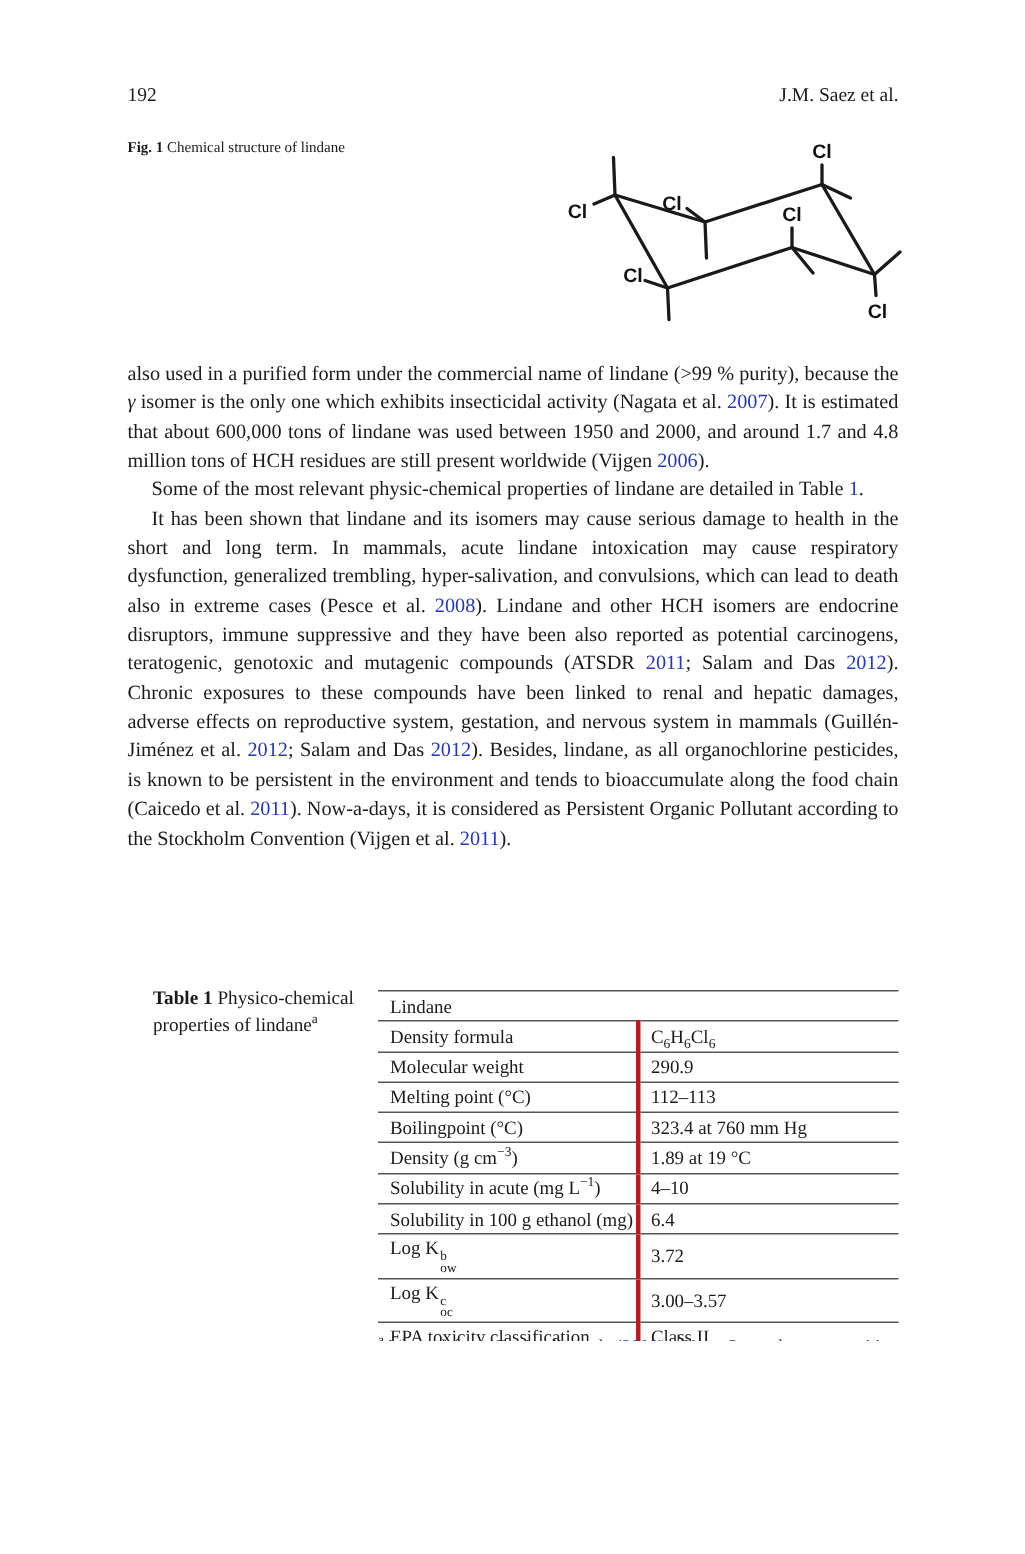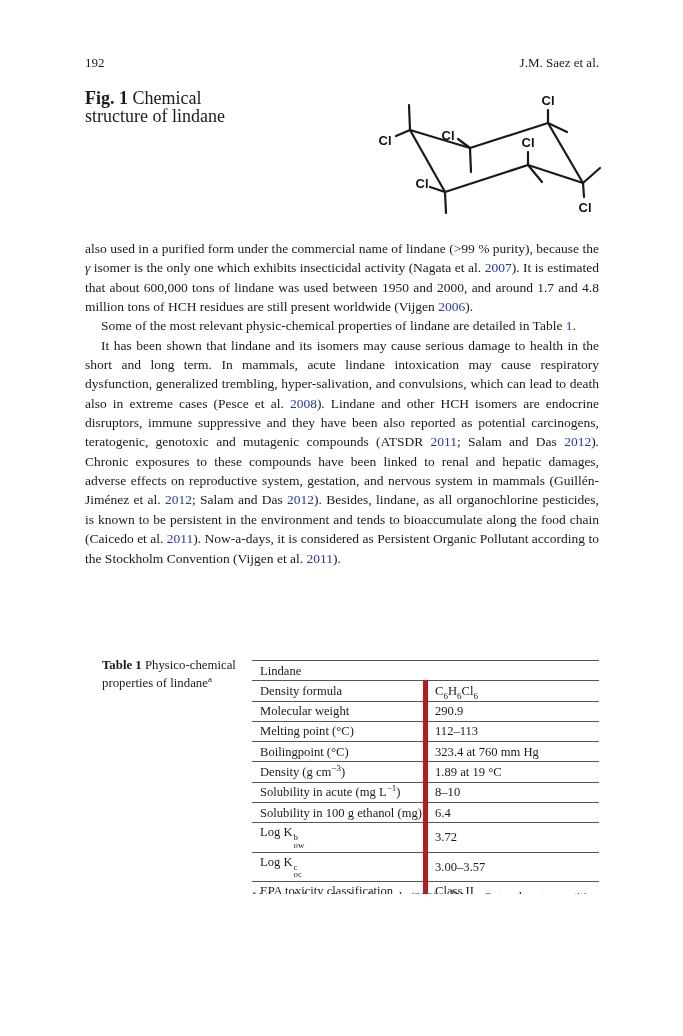--- a/index.html
+++ b/index.html
@@ -2,42 +2,42 @@
 <html style="--link: #2236c4;"><head>
 <meta charset="utf-8">
 <style>
   html,body{margin:0;padding:0;background:#ffffff;}
   .page{
     position:relative;width:683px;height:894px;background:#ffffff;
     font-family:"Liberation Serif",serif;color:#1a1a1a;overflow:hidden;
   }
   .hdr-num{position:absolute;left:85px;top:55px;font-size:13px;}
   .hdr-name{position:absolute;right:84px;top:55px;font-size:13px;}
-  .figcap{position:absolute;left:85px;top:90px;width:178px;font-size:18px;line-height:17.5px;}
+  .figcap{position:absolute;left:85px;top:90px;width:178px;font-size:10px;line-height:17.5px;}
   .bold{font-weight:bold;}
   .ital{font-style:italic;}
   .molecule{position:absolute;left:370px;top:86px;}
   .cl-text text{font-family:"Liberation Sans",sans-serif;font-weight:bold;font-size:13px;fill:#111;text-anchor:middle;}
   .bodytext{position:absolute;left:85px;top:239px;width:514px;font-size:13.5px;line-height:19.35px;text-align:justify;}
   .para{margin:0;}
   .para.indent{text-indent:16px;}
   .link{color:var(--link,#2236c4);}
   sup,sub{font-size:9px;line-height:0;}
   .stack{display:inline-flex;flex-direction:column;font-size:8.8px;line-height:7.6px;vertical-align:-4px;margin-left:1px;text-align:left;}
   .tablecap{position:absolute;left:102px;top:657px;width:152px;font-size:12.8px;line-height:17.5px;}
   .proptable{
     position:absolute;left:252px;top:660px;width:347px;border-collapse:collapse;
     font-size:12.6px;color:#1a1a1a;border-top:1px solid #555;table-layout:fixed;
   }
   .proptable td{
     border-bottom:1px solid #555;padding:2px 2px 2px 8px;line-height:14.3px;
     white-space:nowrap;overflow:hidden;vertical-align:middle;height:15.3px;
   }
   .proptable td.lbl{width:186px;}
-  .proptable td.val{border-left:5px solid #b91c1c;padding-left:7px;}
+  .proptable td.val{border-left:3px solid #b91c1c;padding-left:7px;}
   .footnote{position:absolute;left:252px;top:889px;width:347px;font-size:12.1px;line-height:17.3px;text-align:justify;}
 </style>
 </head>
 <body>
 
 <div class="page">
 
   <div class="hdr-num">192</div>
   <div class="hdr-name">J.M. Saez et al.</div>
 
@@ -104,21 +104,21 @@
         <tr>
           <td class="lbl"><span>Boilingpoint (°C)</span></td>
           <td class="val"><span>323.4 at 760 mm Hg</span></td>
         </tr>
         <tr>
           <td class="lbl"><span>Density (g cm</span><sup>−3</sup><span>)</span></td>
           <td class="val"><span>1.89 at 19 °C</span></td>
         </tr>
         <tr>
           <td class="lbl"><span>Solubility in acute (mg L</span><sup>−1</sup><span>)</span></td>
-          <td class="val"><span>8–10</span></td>
+          <td class="val"><span>4–10</span></td>
         </tr>
         <tr>
           <td class="lbl"><span>Solubility in 100 g ethanol (mg)</span></td>
           <td class="val"><span>6.4</span></td>
         </tr>
         <tr>
           <td class="lbl"><span>Log K</span><span class="stack">
               <span>b</span>
               <span>ow</span>
             </span></td>

